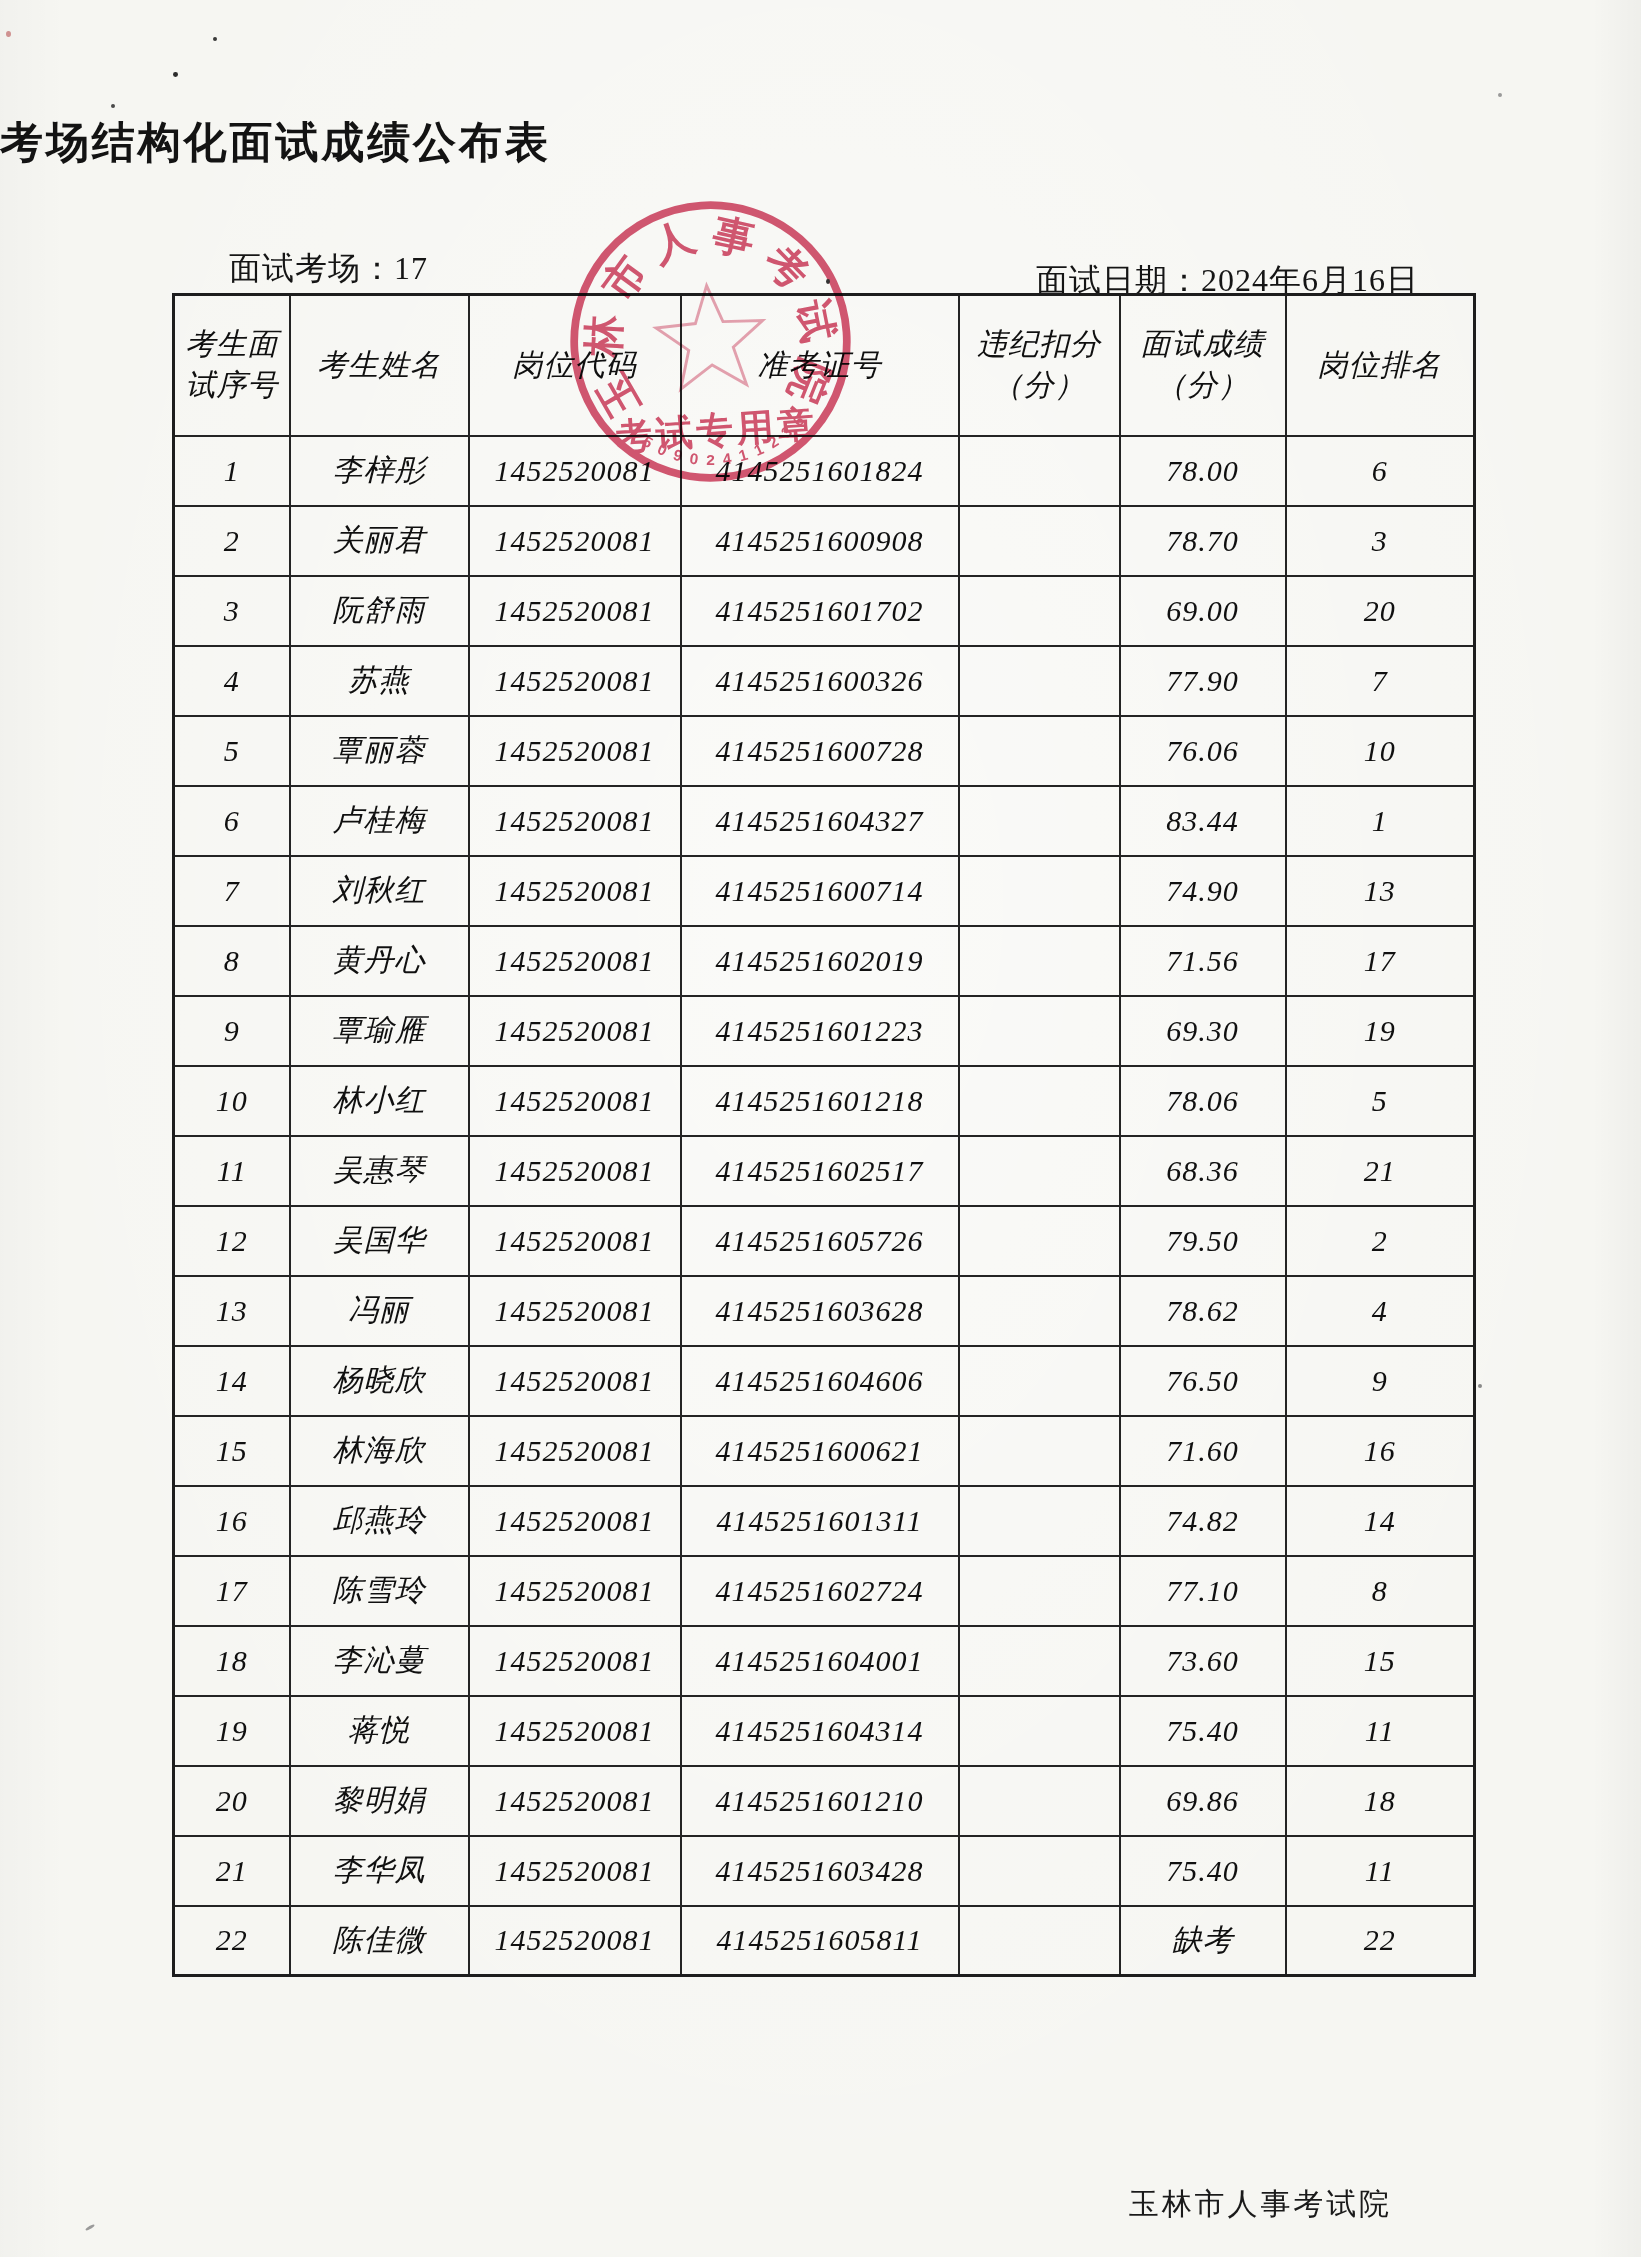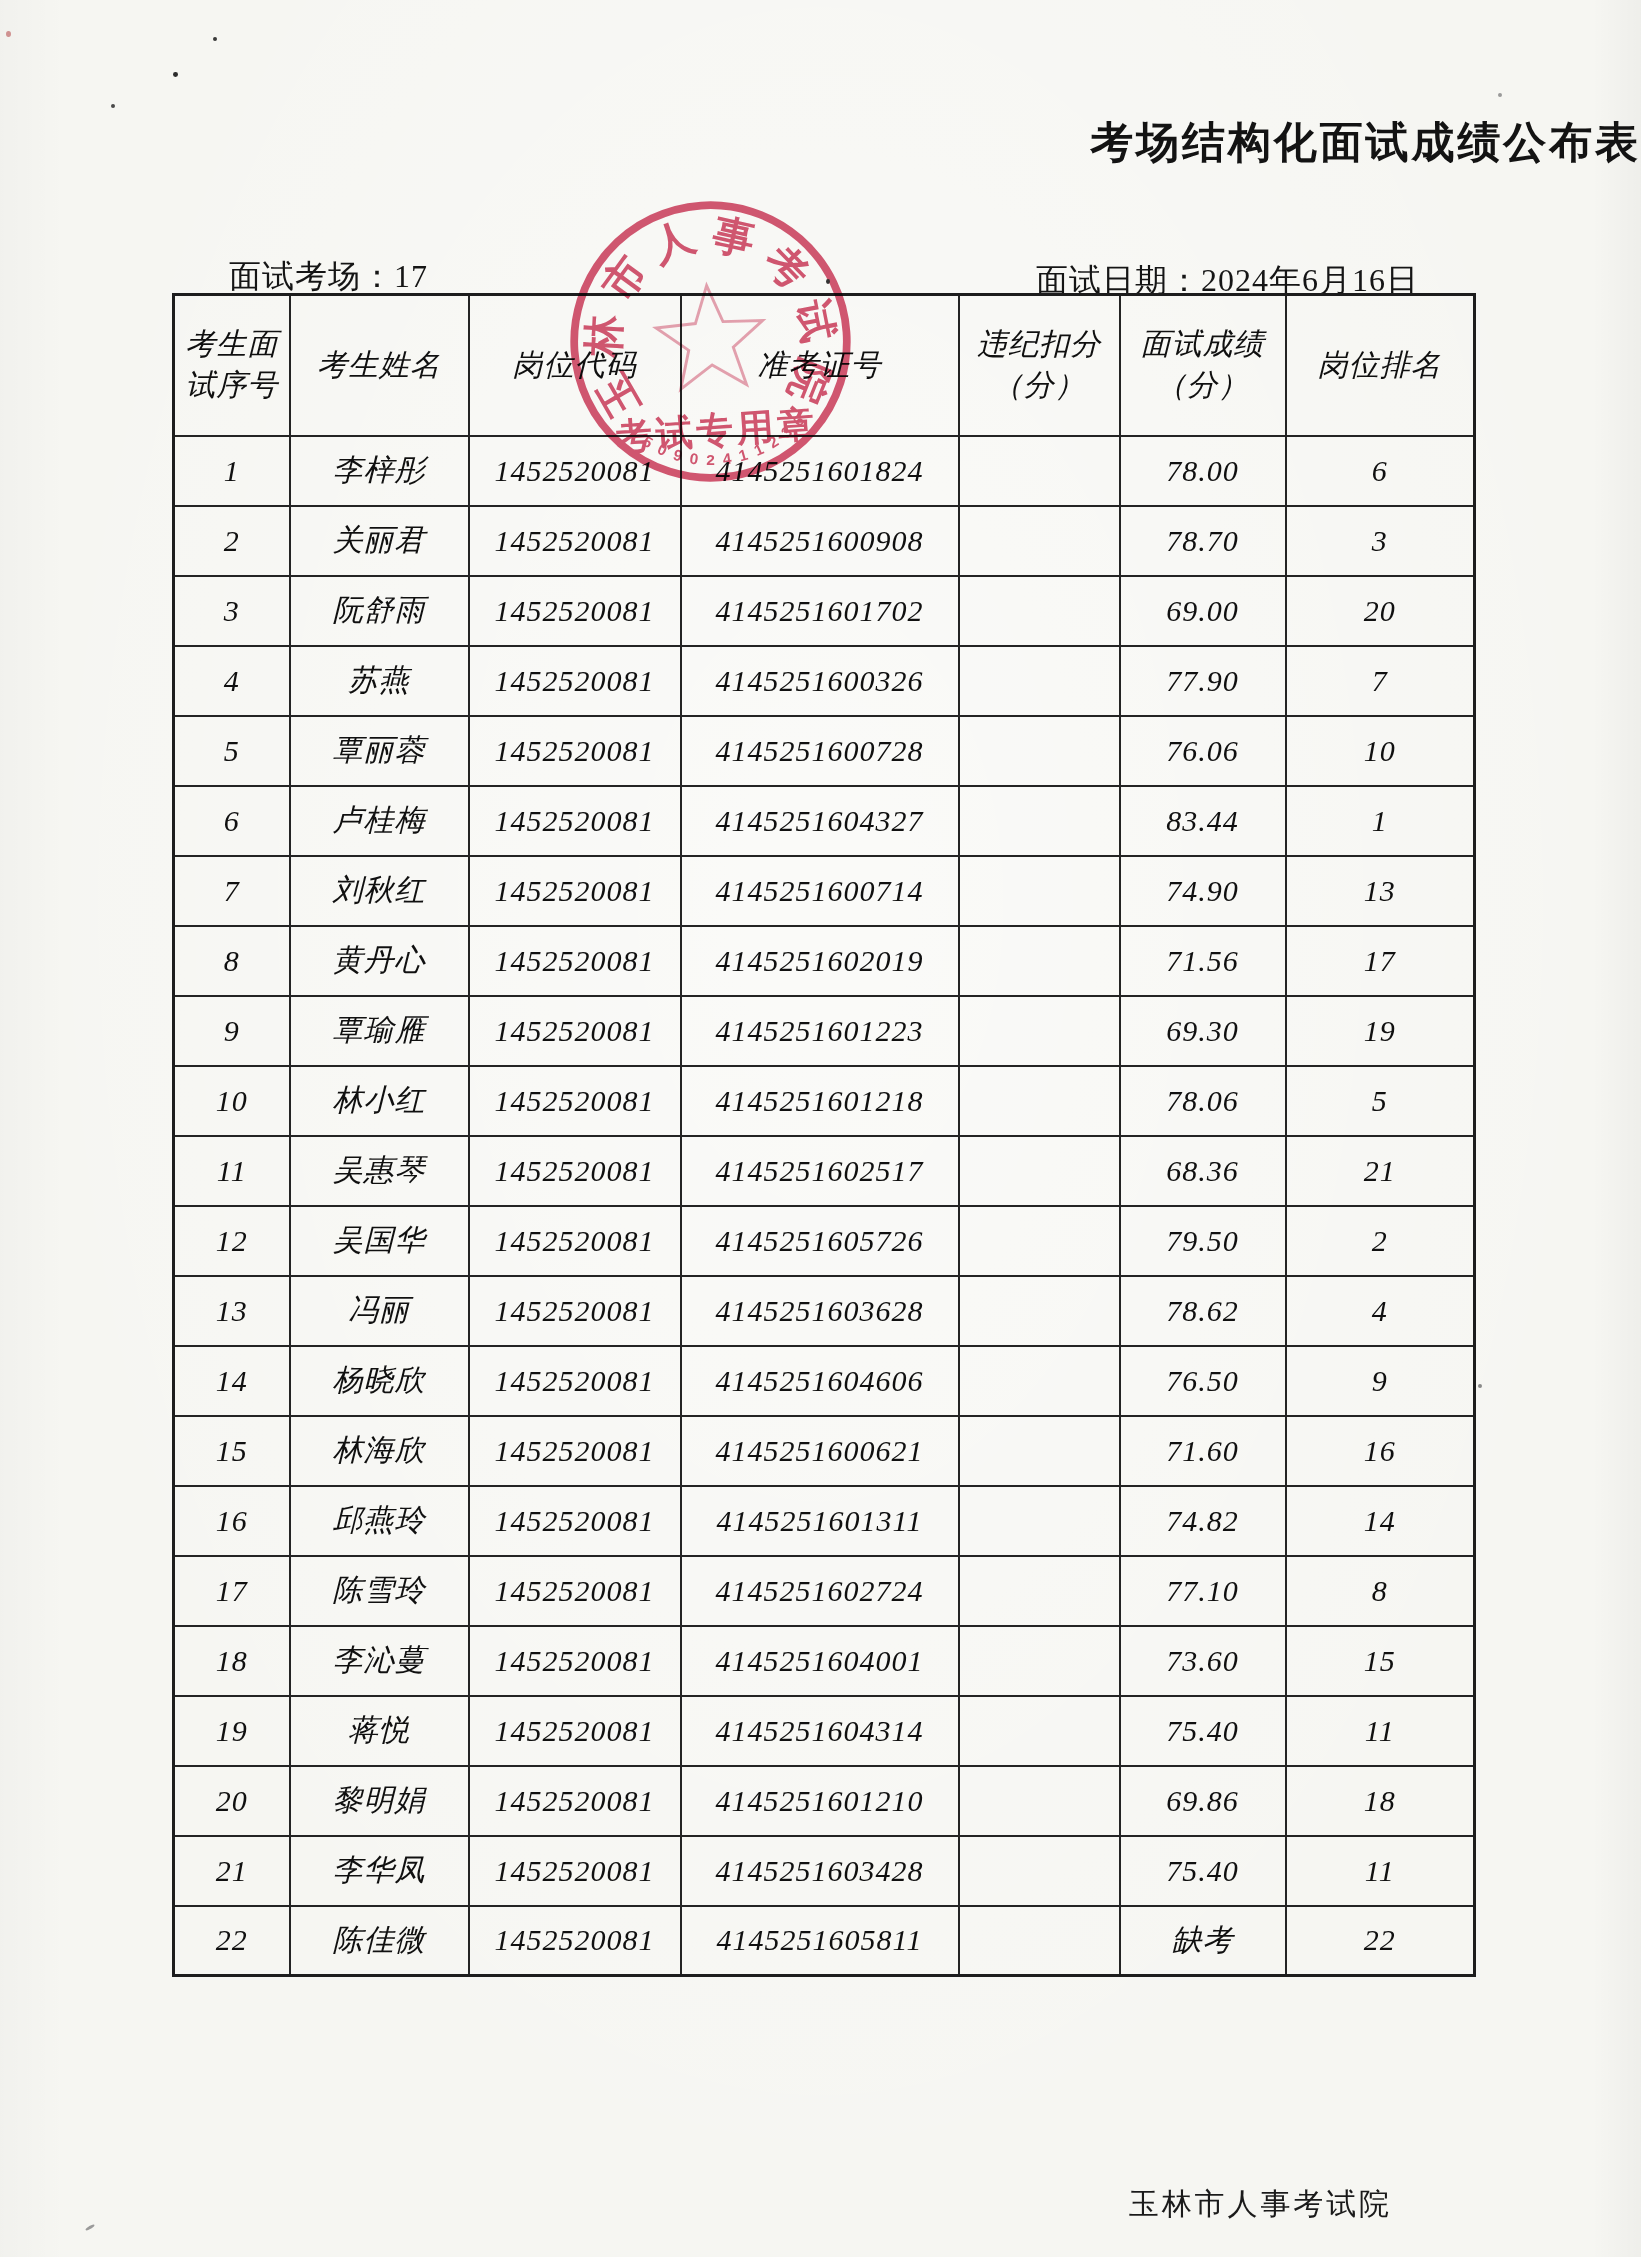--- a/index.html
+++ b/index.html
@@ -10,25 +10,25 @@
     color:#151515;overflow:hidden;
   }
   .paper-shade{
     position:absolute;inset:0;pointer-events:none;
     background:
       radial-gradient(ellipse at 50% 40%, rgba(255,255,255,.5), rgba(0,0,0,0) 70%),
       linear-gradient(90deg, rgba(0,0,0,.02), rgba(0,0,0,0) 4%, rgba(0,0,0,0) 97%, rgba(0,0,0,.03));
   }
   .title{
     position:absolute;top:114px;left:0;width:1641px;
-    text-align:right;font-size:43px;font-weight:bold;letter-spacing:2.9px;
+    text-align:left;font-size:43px;font-weight:bold;letter-spacing:2.9px;
     font-family:"Liberation Sans","DejaVu Sans",sans-serif;color:#131313;margin:0;
   }
   .meta{position:absolute;top:247px;left:0;width:1641px;height:42px;font-size:32px;}
-  .meta-room{position:absolute;left:229px;top:8px;letter-spacing:1px;}
+  .meta-room{position:absolute;left:229px;top:0;letter-spacing:1px;}
   .meta-date{position:absolute;left:1036px;top:0;letter-spacing:1px;margin-top:12px;}
   table.score{
     position:absolute;left:172px;top:293px;
     border-collapse:collapse;table-layout:fixed;
     border:3.9px solid #1d1d1d;
     font-style:italic;
   }
   table.score th, table.score td{
     border:2.4px solid #242424;
     text-align:center;vertical-align:middle;

